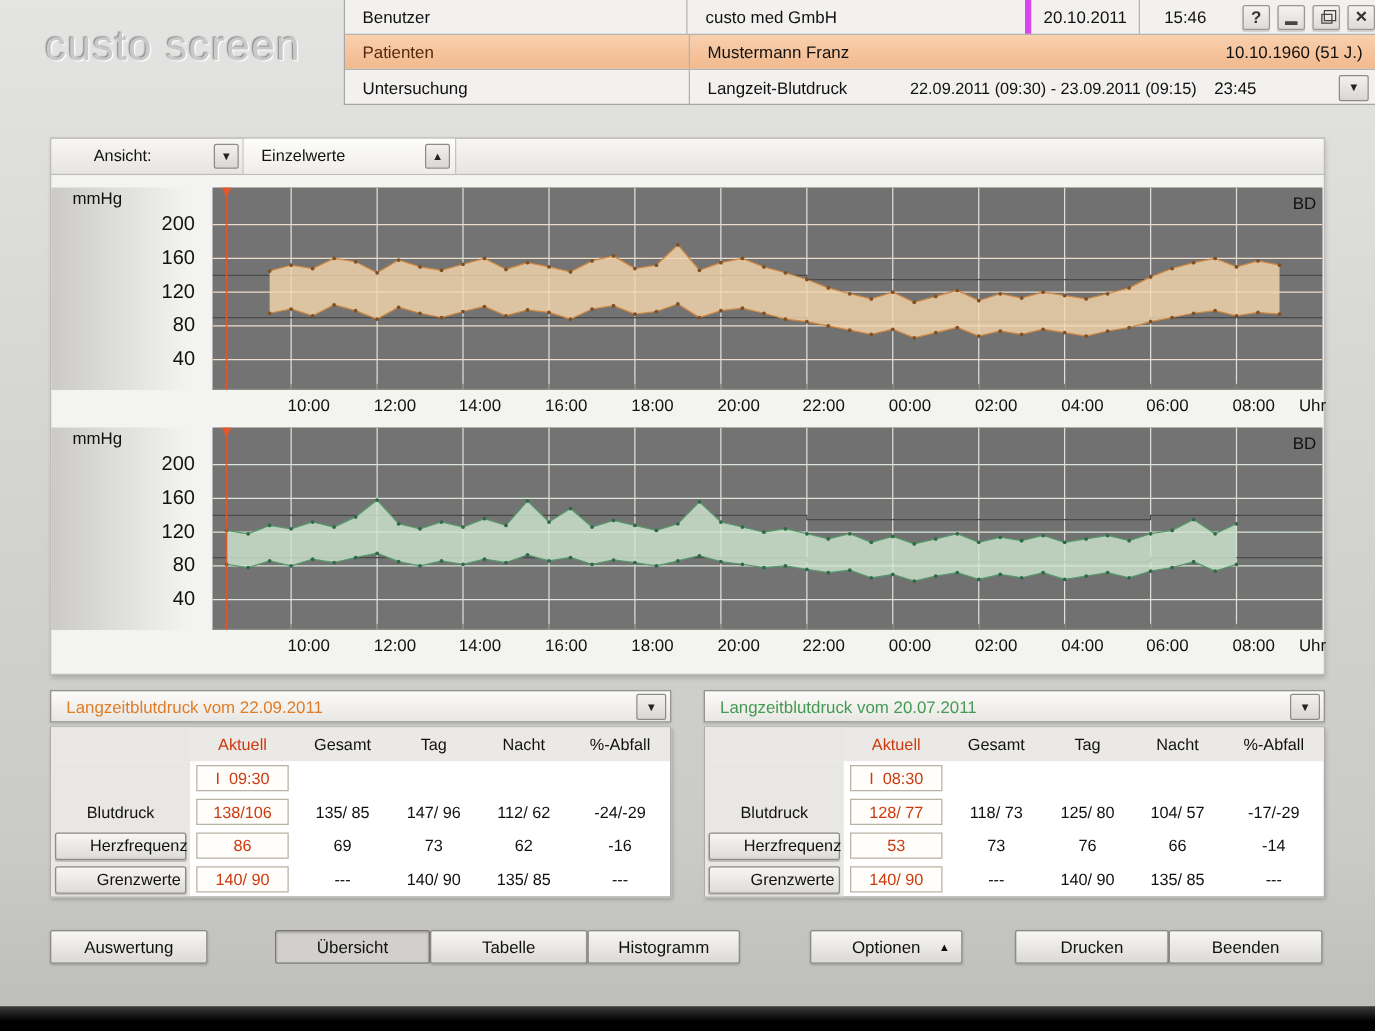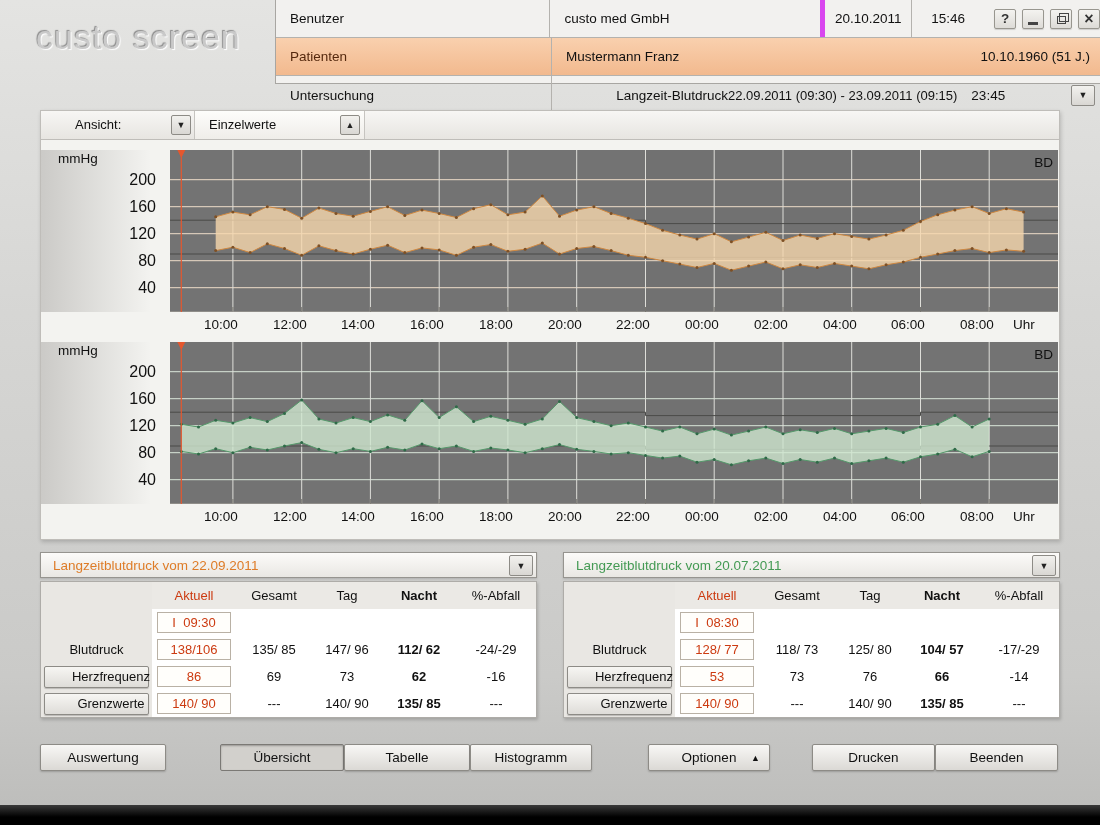--- a/index.html
+++ b/index.html
@@ -5,21 +5,21 @@
   *{margin:0;padding:0;box-sizing:border-box;}
   html,body{width:1100px;height:825px;}
   body{position:relative;overflow:hidden;font-family:"Liberation Sans","DejaVu Sans",sans-serif;font-size:13px;color:#111;
        background:linear-gradient(180deg,#e4e4e2 0%,#d6d6d4 38%,#cacac8 82%,#bcbcba 100%);}
 
   
   .app-logo{position:absolute;left:36px;top:18px;font-size:34px;letter-spacing:1px;color:#c9c9c9;
             text-shadow:1px 1px 1px #ffffff,-1px -1px 1px #8d8d8d;}
   .header-grid{position:absolute;left:275px;top:0;width:825px;height:84px;background:#f2f1ef;
                border-left:1px solid #a8a6a2;border-bottom:1px solid #a8a6a2;}
-  .hrow{display:flex;align-items:center;height:38px;border-bottom:1px solid #b4b2ae;font-size:13.5px;text-align:right;}
+  .hrow{display:flex;align-items:center;height:28px;border-bottom:1px solid #b4b2ae;font-size:13.5px;}
   .hrow:last-child{border-bottom:none;}
   .hrow-2{background:linear-gradient(180deg,#f9d0ae,#f2b98e);}
   .hlabel{width:276px;height:100%;padding-left:14px;border-right:1px solid #b4b2ae;display:flex;align-items:center;}
   .hrow-2 .hlabel{color:#55290e;}
   .h-company{width:276px;height:100%;padding-left:14px;border-right:5px solid #d946ef;display:flex;align-items:center;}
   .h-date{width:88px;height:100%;border-right:1px solid #b4b2ae;display:flex;align-items:center;justify-content:center;}
   .h-time{width:72px;height:100%;display:flex;align-items:center;justify-content:center;}
   .winbtns{display:flex;gap:6px;margin-left:10px;align-items:center;}
   .wbtn{width:22px;height:20px;display:flex;align-items:center;justify-content:center;font-weight:bold;color:#333;
         background:linear-gradient(180deg,#f4f3f0,#dddbd7);border:1px solid #98968f;border-radius:2px;
@@ -54,41 +54,41 @@
   .value-dd .arrow-btn{right:4px;}
 
   
   .chart-gutter{position:absolute;left:41px;width:129px;height:162px;
                 background:linear-gradient(90deg,#cbcac7,#f3f3f0 85%);}
   .y-unit{position:absolute;left:17px;top:1px;font-size:13.5px;}
   .ytick{position:absolute;right:14px;height:18px;line-height:18px;font-size:16px;}
   .chart-plot{position:absolute;left:170px;width:888px;height:162px;background:#737373;border-bottom:1px solid #8f8d89;}
   .chart-plot svg{display:block;}
   .chart-bd{position:absolute;right:5px;top:5px;font-size:13.5px;}
-  .chart-xaxis{position:absolute;left:158px;width:888px;height:18px;}
+  .chart-xaxis{position:absolute;left:184px;width:888px;height:18px;}
   .xtick{position:absolute;top:0;width:52px;text-align:center;font-size:13.5px;}
   #chart1 .chart-gutter,#chart1 .chart-plot{top:150px;}
   #chart1 .chart-xaxis{top:317px;}
   #chart2 .chart-gutter,#chart2 .chart-plot{top:342px;}
   #chart2 .chart-xaxis{top:509px;}
 
   
   .table-panel{position:absolute;top:552px;width:497px;height:164px;}
   #table-left{left:40px;} #table-right{left:563px;}
   .dd-header{position:relative;height:26px;padding-left:12px;display:flex;align-items:center;font-size:13.5px;
              background:linear-gradient(180deg,#fcfbf9,#e9e7e3);border:1px solid #96948f;
              box-shadow:0 1px 2px rgba(0,0,0,0.15);}
   .dd-header .hdd-btn{position:absolute;right:3px;top:2px;}
   .data-table{position:absolute;left:0;top:29px;width:497px;background:#ffffff;border:1px solid #aeaca8;
               box-shadow:1px 2px 3px rgba(0,0,0,0.18);}
   .trow{display:flex;height:27px;align-items:center;}
   .thead-row{background:#ebe9e5;}
   .tcell{height:100%;display:flex;align-items:center;justify-content:center;font-size:13px;}
   .c0{width:111px;background:#e9e7e3;}
-  .c1{width:84px;}.c2{width:76px;}.c3{width:70px;}.c4{width:74px;font-weight:bold;}.c5{flex:1;}
+  .c1{width:84px;}.c2{width:76px;}.c3{width:70px;}.c4{width:74px;}.c5{flex:1;}
   .akt-box{width:74px;height:21px;border:1px solid #b9b1a5;background:#fffefb;text-align:center;
            line-height:19px;white-space:pre;font-size:13px;}
   .row-label{font-size:13px;}
   .row-label.button{width:105px;height:22px;display:flex;align-items:center;justify-content:center;
                     background:linear-gradient(180deg,#f7f6f3,#dedcd8);border:1px solid #8d8b86;border-radius:2px;
                     box-shadow:0 1px 1px rgba(0,0,0,0.2);padding-left:29px;}
 
   
   .fbtn{position:absolute;top:744px;height:27px;font-size:13.5px;font-family:inherit;color:#111;
         background:linear-gradient(180deg,#f8f7f5,#dbd9d5);border:1px solid #8d8b86;border-radius:2px;

